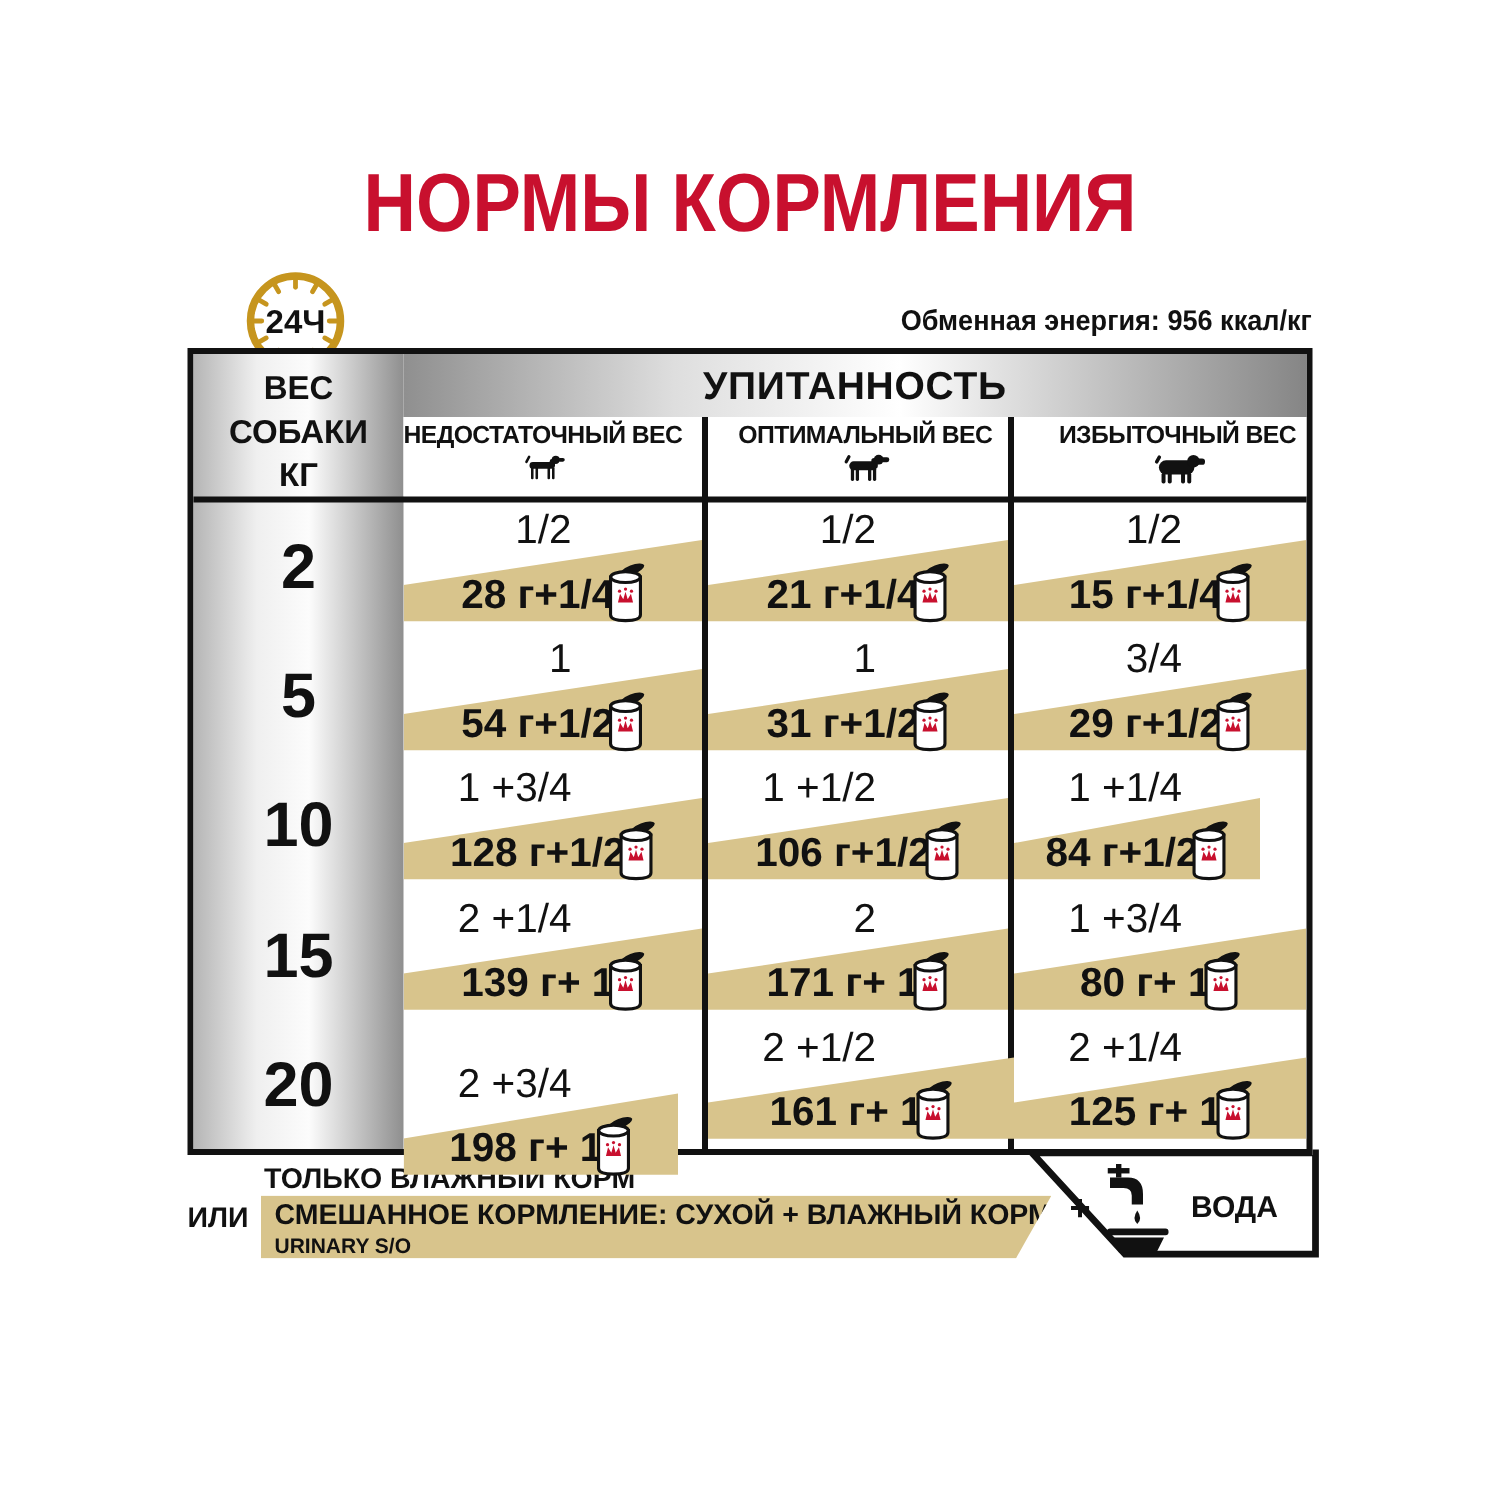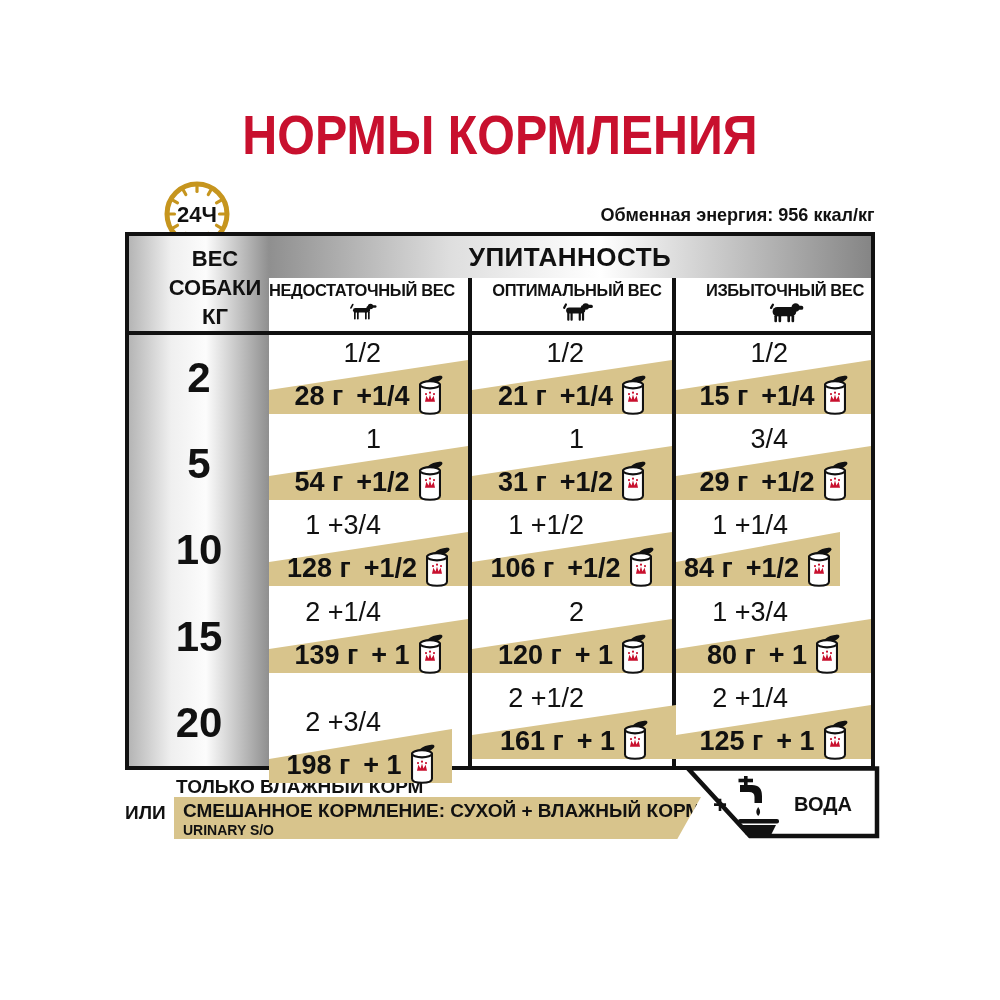--- a/index.html
+++ b/index.html
@@ -22,21 +22,21 @@
   
   .ftable {
     position:absolute; left:125px; top:232px; width:750px; height:538px;
     border:4px solid #111; background:#fff; z-index:1;
   }
   .silver-col {
     position:absolute; left:0; top:0; width:140px; height:530px;
     background:linear-gradient(90deg,#b5b5b5 0%,#efefef 30%,#fcfcfc 55%,#8f8f8f 100%);
   }
   .weight-header {
-    position:absolute; left:16px; top:8px; width:140px; text-align:center;
+    position:absolute; left:0; top:8px; width:140px; text-align:center;
     font-size:22px; font-weight:bold; line-height:29px;
   }
   .cond-band {
     position:absolute; left:140px; top:0; width:602px; height:42px;
     background:linear-gradient(90deg,#8f8f8f 0%,#dedede 30%,#ffffff 55%,#858585 100%);
     display:flex; align-items:center; justify-content:center;
     font-size:26px; font-weight:bold; letter-spacing:0.5px;
   }
   .subheader {
     position:absolute; left:140px; top:42px; width:602px; height:53px;
@@ -62,21 +62,21 @@
     position:absolute; left:0; top:0; right:0; bottom:0;
     background:#D8C48C;
     clip-path:polygon(0 64%, 100% 29%, 100% 92%, 0 92%);
   }
   .cell .wetonly {
     position:absolute; left:0; top:3px; width:112px; text-align:right;
     font-size:27px; font-weight:normal; white-space:nowrap;padding-left:11px;
   }
   .cell .mixed {
     position:absolute; left:0; right:0; bottom:4px;
-    display:flex; align-items:center; justify-content:center; gap:13px;
+    display:flex; align-items:center; justify-content:center; 
     font-size:27px; font-weight:bold; white-space:nowrap;
   }
   .cell .mixed svg.can { width:26px; height:42px; margin-left:-6px; flex:0 0 auto; }
 
   
   .legend-wet { position:absolute; left:176px; top:776px; font-size:19px; font-weight:bold; }
   .legend-or  { position:absolute; left:125px; top:802px; font-size:19px; font-weight:bold;text-align:right; }
   .legend-band {
     position:absolute; left:174px; top:797px; width:527px; height:42px;
     background:#D8C48C; padding:3px 0 0 9px;
@@ -320,21 +320,21 @@
         <span>+ 1</span>
         <svg class="can" viewBox="0 0 30 48">
             <use href="#can-sym"></use>
           </svg>
       </div>
     </div>
     <div class="cell" style="left:343px;top:358px;width:200px">
       <div class="wedge"></div>
       <div class="wetonly">2</div>
       <div class="mixed">
-        <span>120 г</span>
+        <span>171 г</span>
         <span>+ 1</span>
         <svg class="can" viewBox="0 0 30 48">
             <use href="#can-sym"></use>
           </svg>
       </div>
     </div>
     <div class="cell" style="left:547px;top:358px;width:195px">
       <div class="wedge"></div>
       <div class="wetonly">1 +3/4</div>
       <div class="mixed">

